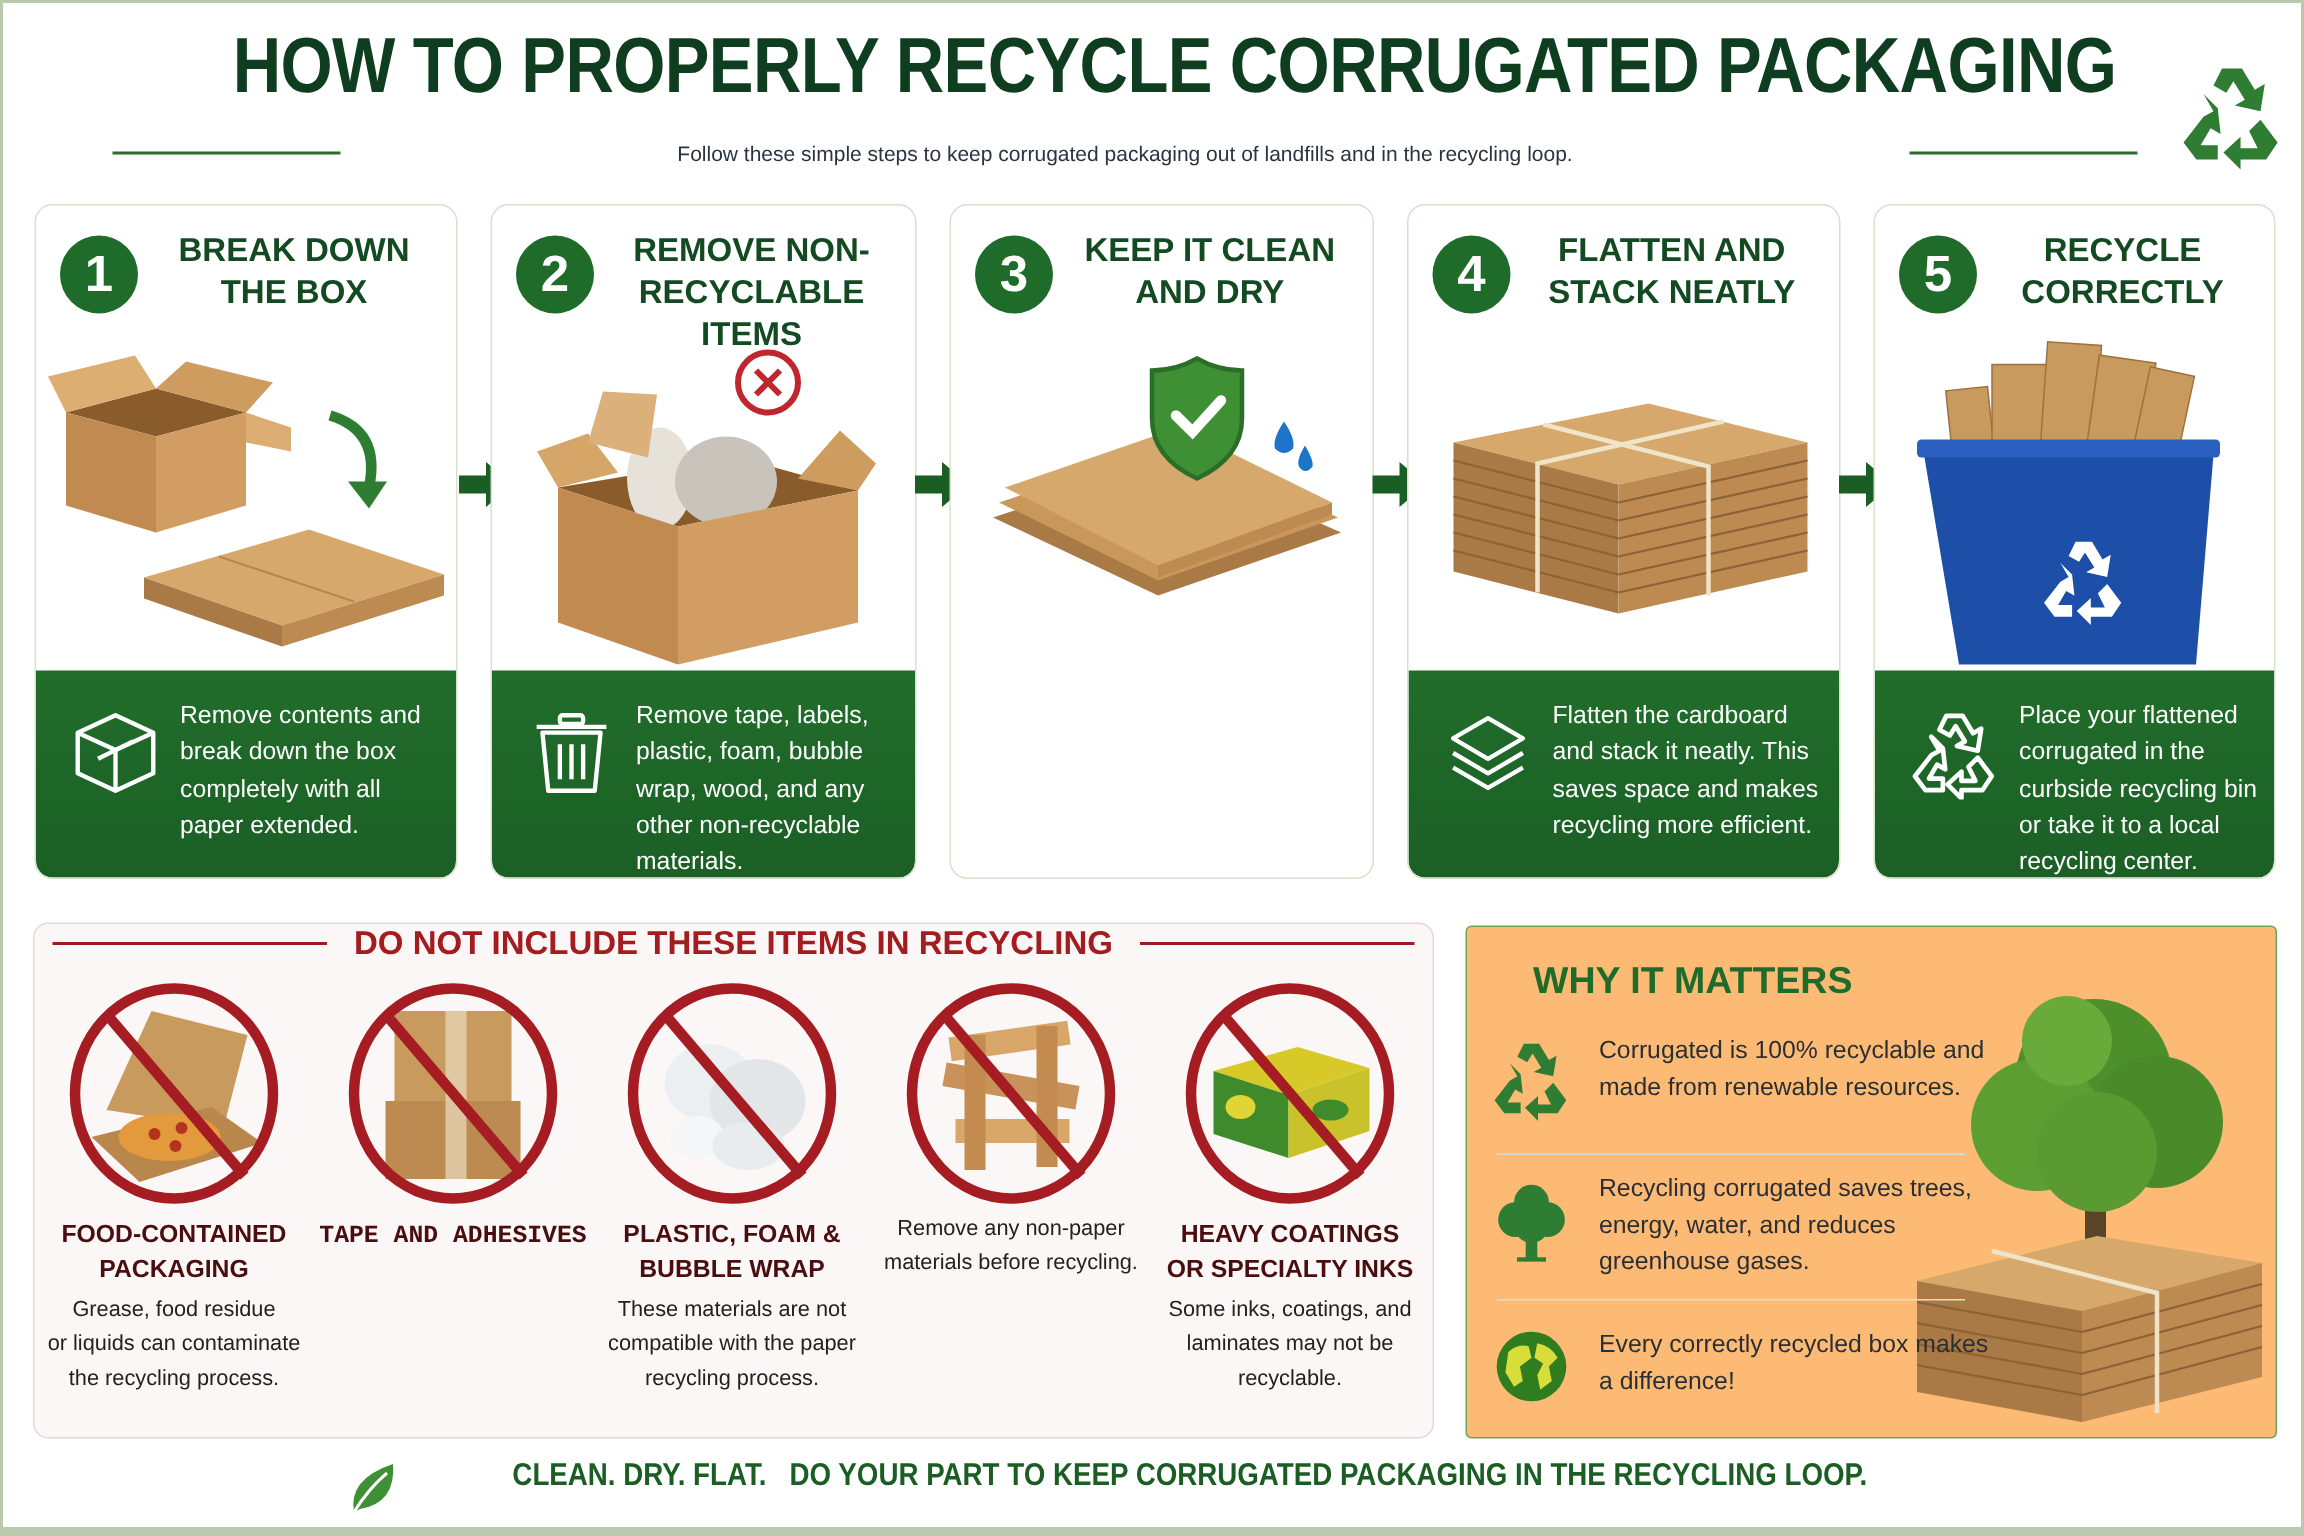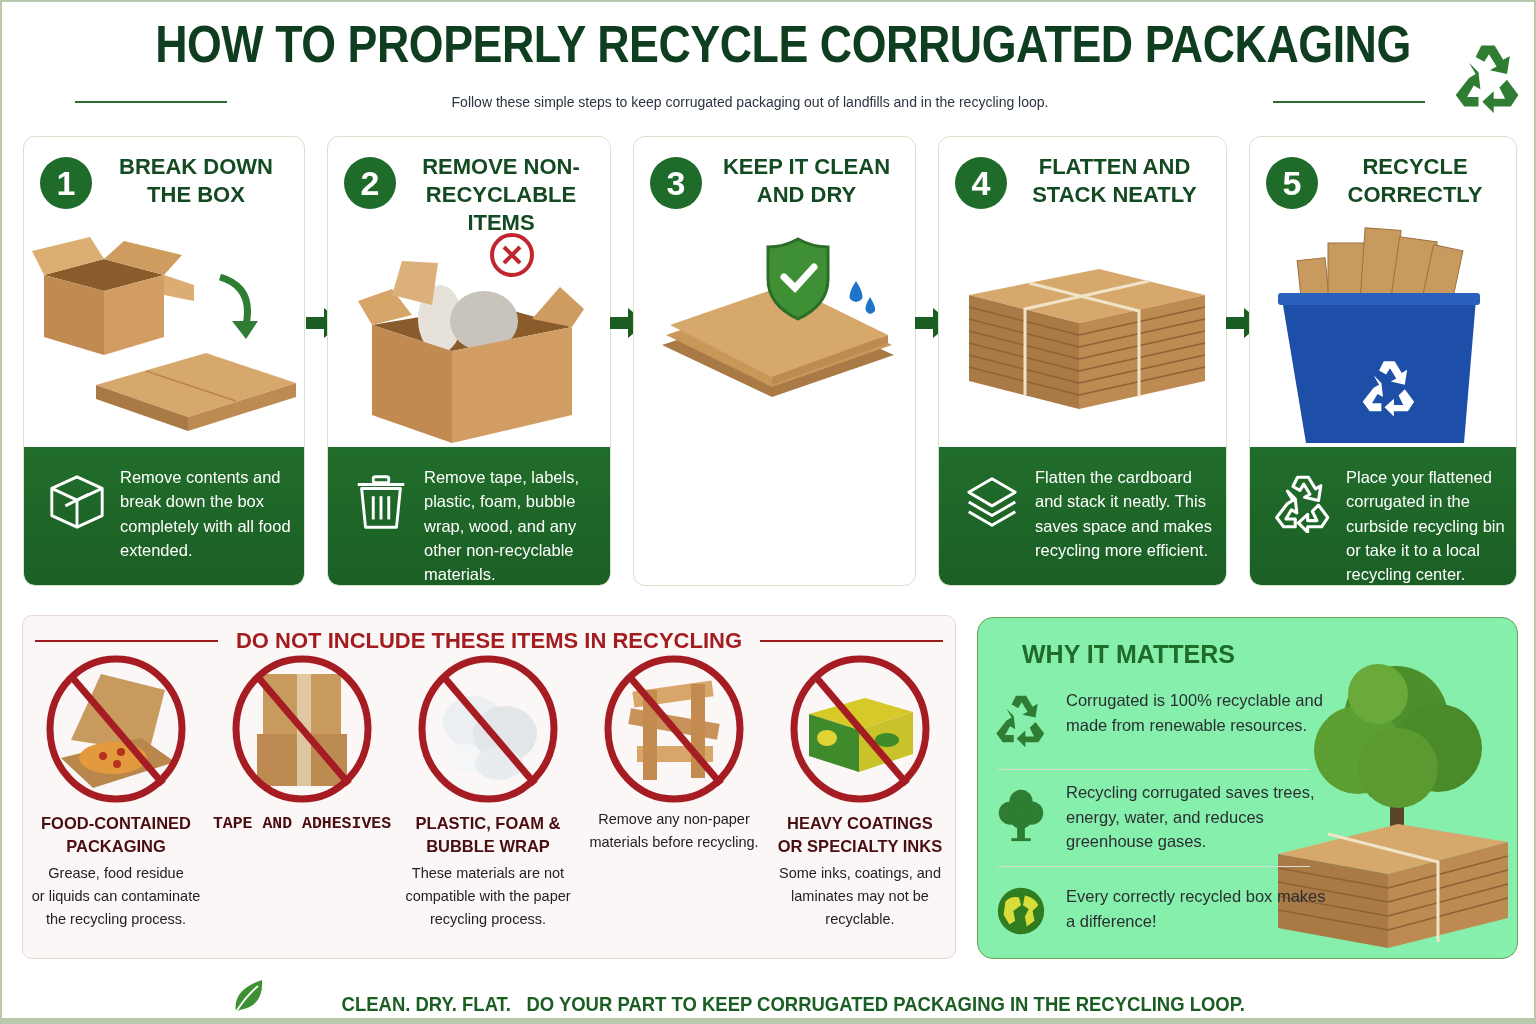--- a/index.html
+++ b/index.html
@@ -61,57 +61,57 @@
   }
   .arrow { position: absolute; top: 306px; width: 40px; height: 34px; }
 
   
   .dont {
     position: absolute; left: 22px; top: 615px; width: 934px; height: 344px;
     border: 1.5px solid #e6d6d6; border-radius: 10px; background: #fbf7f6;
   }
   .dont-title-row {
     position: absolute; left: 12px; right: 12px; top: 0; height: 26px;
-    display: flex; align-items: center; gap: 18px; margin-top: 12px;
+    display: flex; align-items: center; gap: 18px;
   }
   .dont-rule { flex: 1; height: 2px; background: #9e1b1e; }
   .dont-title { color: #a31c20; font-weight: 700; font-size: 22px; white-space: nowrap; }
   .dont-items { position: absolute; left: 0; right: 0; top: 38px; display: flex; }
   .dont-item { width: 186px; text-align: center; position: relative; }
   .dont-illus { width: 150px; height: 150px; margin: 0 auto; display: block; }
   .dont-item-title {
     margin-top: 8px; color: #4a0d10; font-weight: 700; font-size: 16.5px; line-height: 23px;
     white-space: pre-line; height: 46px;
   }
   .dont-item-title.single { height: 23px; font-family: Liberation Mono, monospace; }
   .dont-item-text {
     margin-top: 4px; color: #222; font-size: 14.5px; line-height: 23px; white-space: pre-line;
   }
 
   
   .why {
     position: absolute; left: 977px; top: 617px; width: 541px; height: 342px;
-    border: 1.5px solid #6aa35a; border-radius: 16px; background: #86efac;
+    border: 1.5px solid #6aa35a; border-radius: 4px; background: #fdba74;
     overflow: hidden;
   }
   .why-title {
     position: absolute; left: 44px; top: 22px; color: #1e6b2a; font-weight: 700; font-size: 25px;
   }
   .why-row { position: absolute; left: 14px; width: 330px; }
   .why-icon { position: absolute; left: 0; width: 58px; height: 58px; }
   .why-text {
     position: absolute; left: 74px; width: 260px; font-size: 16.5px; line-height: 24.5px; color: #2a2f33;
   }
   .why-sep { position: absolute; left: 20px; width: 312px; height: 1px; background: #d8dfd2; }
   .why-illus { position: absolute; left: 300px; top: 20px; width: 245px; height: 320px; }
 
   
   .footer {
     position: absolute; left: 0; top: 972px; width: 1536px; height: 44px;
-    display: flex; justify-content: center; align-items: flex-end; gap: 14px;
+    display: flex; justify-content: center; align-items: flex-start; gap: 14px;
   }
   .footer-text {
     color: #1b5e24; font-weight: 700; font-size: 21px; white-space: pre;
     transform: scaleX(0.88);
   }
   .footer-rule { position: absolute; left: 0; top: 1018px; width: 1536px; height: 4px; background: #b9c9ad; }
 </style>
 </head>
 <body>
 
@@ -178,21 +178,21 @@
   </svg>
   <div class="step-desc">
     <svg class="step-desc-icon" viewBox="0 0 64 64">
       <g fill="none" stroke="#fff" stroke-width="3" stroke-linejoin="round">
         <polygon points="32,6 58,18 58,46 32,58 6,46 6,18"></polygon>
         <polyline points="6,18 32,30 58,18"></polyline>
         <line x1="32" y1="30" x2="32" y2="58"></line>
         <polyline points="20,36 32,30 44,24"></polyline>
       </g>
     </svg>
-    <div class="step-desc-text">Remove contents and break down the box completely with all food extended.</div>
+    <div class="step-desc-text">Remove contents and break down the box completely with all paper extended.</div>
   </div>
 </div>
 
 <svg class="arrow" style="left:304px;" viewBox="0 0 40 34">
     <polygon points="2,11 20,11 20,2 38,17 20,32 20,23 2,23" fill="#1b5e24"></polygon>
   </svg>
 
 <div class="step" style="left:327px;width:284px;">
   <div class="step-head">
     <div class="step-num">2</div>

